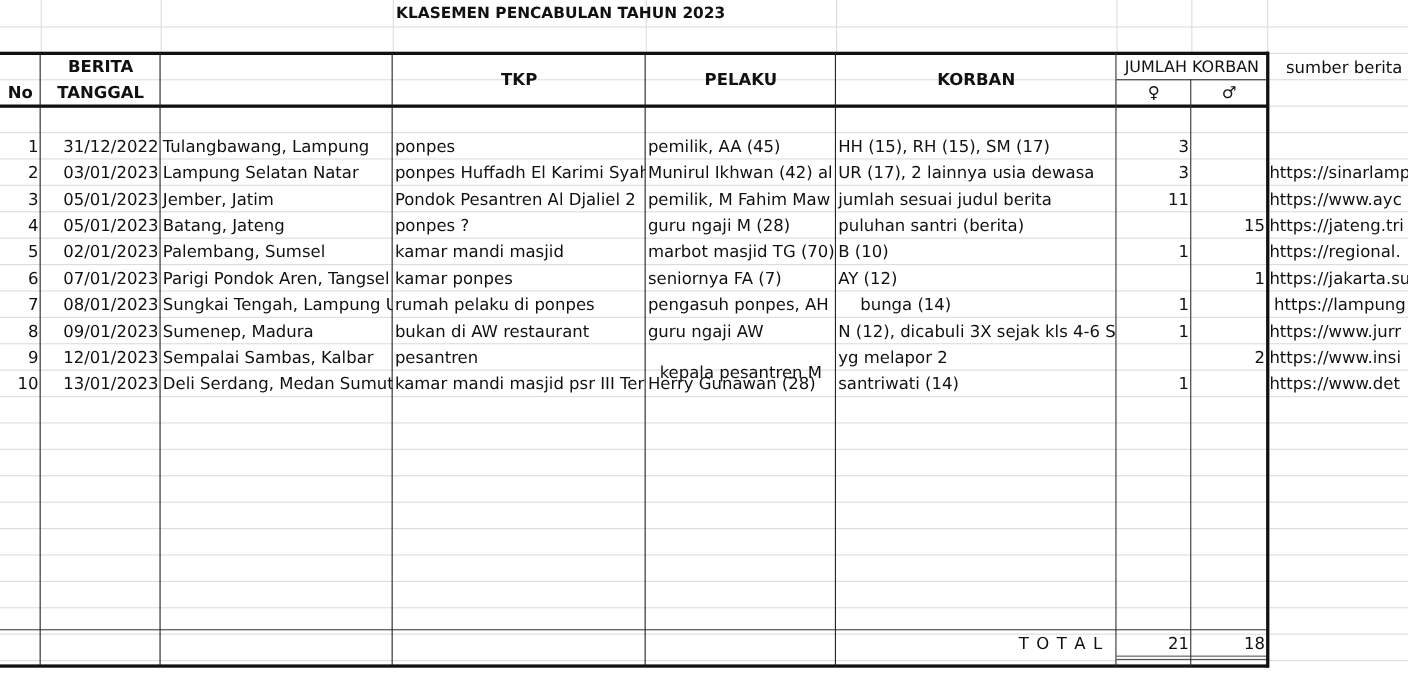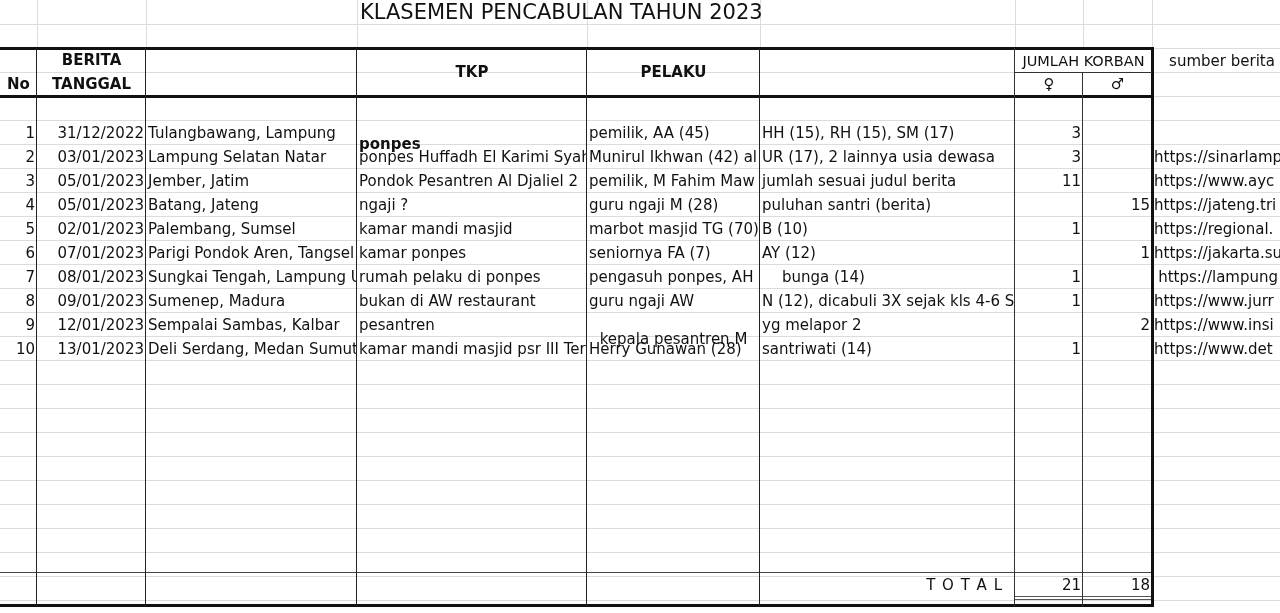--- a/index.html
+++ b/index.html
@@ -9,21 +9,21 @@
   
   .hgrid { position:absolute; left:0; width:1280px; height:1px; background:#dcdcdc; }
   .vgrid { position:absolute; top:0; width:1px; background:#dcdcdc; }
   .cell { position:absolute; box-sizing:border-box; font-size:15px; line-height:24px;
           white-space:nowrap; overflow:hidden; padding:0 2px; }
   .bold { font-weight:bold; }
   .center { text-align:center; }
   .right { text-align:right; }
   .hl { position:absolute; background:#111; }
   .title { position:absolute; top:0; left:360px; height:24px; line-height:24px;
-           font-size:21px; font-weight:normal; }
+           font-size:14px; font-weight:bold; }
   .url { overflow:visible; }
 </style>
 </head>
 <body>
 
 <div class="sheet" id="sheet">
 
   <div id="grid">
       <div class="hgrid" style="top: 24px;"></div>
       <div class="hgrid" style="top: 48px;"></div>
@@ -60,31 +60,32 @@
       <div class="vgrid" style="left: 1152px; height: 48px;"></div>
     </div>
 
   <div class="title">KLASEMEN PENCABULAN TAHUN 2023</div>
 
   <div class="cell bold center" style="left:0;top:72px;width:37px;">No</div>
   <div class="cell bold center" style="left:37px;top:48px;width:109px;">BERITA</div>
   <div class="cell bold center" style="left:37px;top:72px;width:109px;">TANGGAL</div>
   <div class="cell bold center" style="left:357px;top:60px;width:230px;">TKP</div>
   <div class="cell bold center" style="left:587px;top:60px;width:173px;">PELAKU</div>
+  <div class="cell bold center" style="left:760px;top:60px;width:255px;">KORBAN</div>
   <div class="cell center" style="left:1015px;top:49px;width:137px;font-size:14.5px;">JUMLAH KORBAN</div>
   <div class="cell center bold" style="left:1015px;top:72px;width:68px;">♀</div>
   <div class="cell center bold" style="left:1083px;top:72px;width:69px;">♂</div>
   <div class="cell center" style="left:1152px;top:49px;width:140px;overflow:visible;">sumber berita</div>
 
   <div id="rows">
       <div>
         <div class="cell right" style="left: 0px; top: 121px; width: 37px;">1</div>
         <div class="cell right" style="left: 37px; top: 121px; width: 109px;">31/12/2022</div>
         <div class="cell " style="left: 146px; top: 121px; width: 211px;">Tulangbawang, Lampung</div>
-        <div class="cell " style="left: 357px; top: 132px; width: 230px; font-weight: bold;">ponpes</div>
+        <div class="cell " style="left: 357px; top: 121px; width: 230px;">ponpes</div>
         <div class="cell " style="left: 587px; top: 121px; width: 173px;">pemilik, AA (45)</div>
         <div class="cell " style="left: 760px; top: 121px; width: 255px;">HH (15), RH (15), SM (17)</div>
         <div class="cell right" style="left: 1015px; top: 121px; width: 68px;">3</div>
         <div class="cell right" style="left: 1083px; top: 121px; width: 69px;"></div>
         <div class="cell url" style="left: 1152px; top: 121px; width: 128px;"></div>
       </div>
       <div>
         <div class="cell right" style="left: 0px; top: 145px; width: 37px;">2</div>
         <div class="cell right" style="left: 37px; top: 145px; width: 109px;">03/01/2023</div>
         <div class="cell " style="left: 146px; top: 145px; width: 211px;">Lampung Selatan Natar</div>
@@ -103,21 +104,21 @@
         <div class="cell " style="left: 587px; top: 169px; width: 173px;">pemilik, M Fahim Maw</div>
         <div class="cell " style="left: 760px; top: 169px; width: 255px;">jumlah sesuai judul berita</div>
         <div class="cell right" style="left: 1015px; top: 169px; width: 68px;">11</div>
         <div class="cell right" style="left: 1083px; top: 169px; width: 69px;"></div>
         <div class="cell url" style="left: 1152px; top: 169px; width: 128px;">https://www.ayc</div>
       </div>
       <div>
         <div class="cell right" style="left: 0px; top: 193px; width: 37px;">4</div>
         <div class="cell right" style="left: 37px; top: 193px; width: 109px;">05/01/2023</div>
         <div class="cell " style="left: 146px; top: 193px; width: 211px;">Batang, Jateng</div>
-        <div class="cell " style="left: 357px; top: 193px; width: 230px;">ngaji ?</div>
+        <div class="cell " style="left: 357px; top: 193px; width: 230px;">ponpes ?</div>
         <div class="cell " style="left: 587px; top: 193px; width: 173px;">guru ngaji M (28)</div>
         <div class="cell " style="left: 760px; top: 193px; width: 255px;">puluhan santri (berita)</div>
         <div class="cell right" style="left: 1015px; top: 193px; width: 68px;"></div>
         <div class="cell right" style="left: 1083px; top: 193px; width: 69px;">15</div>
         <div class="cell url" style="left: 1152px; top: 193px; width: 128px;">https://jateng.tri</div>
       </div>
       <div>
         <div class="cell right" style="left: 0px; top: 217px; width: 37px;">5</div>
         <div class="cell right" style="left: 37px; top: 217px; width: 109px;">02/01/2023</div>
         <div class="cell " style="left: 146px; top: 217px; width: 211px;">Palembang, Sumsel</div>

